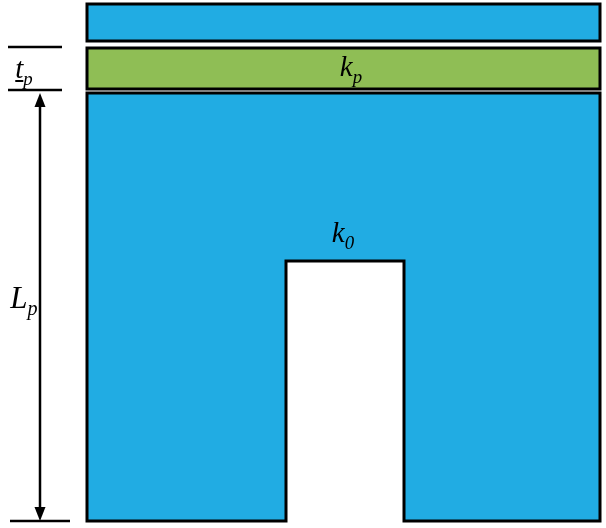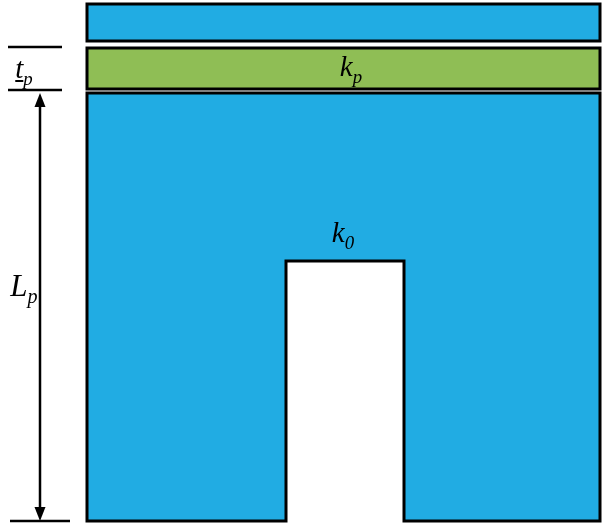--- a/index.html
+++ b/index.html
@@ -66,17 +66,17 @@
 
   <div class="lbl" style="left:343px; top:172px;margin-top:46px;">
     <span>k</span><sub>0</sub>
   </div>
 
 
   <div class="lbl" style="left:24px; top:54px;text-decoration:underline;">
     <span>t</span><sub>p</sub>
   </div>
 
-  <div class="lbl lbl-large" style="left:24px; top:270px;">
+  <div class="lbl lbl-large" style="left:24px; top:282px;">
     <span>L</span><sub>p</sub>
   </div>
 
 </div>
 
 </body></html>

